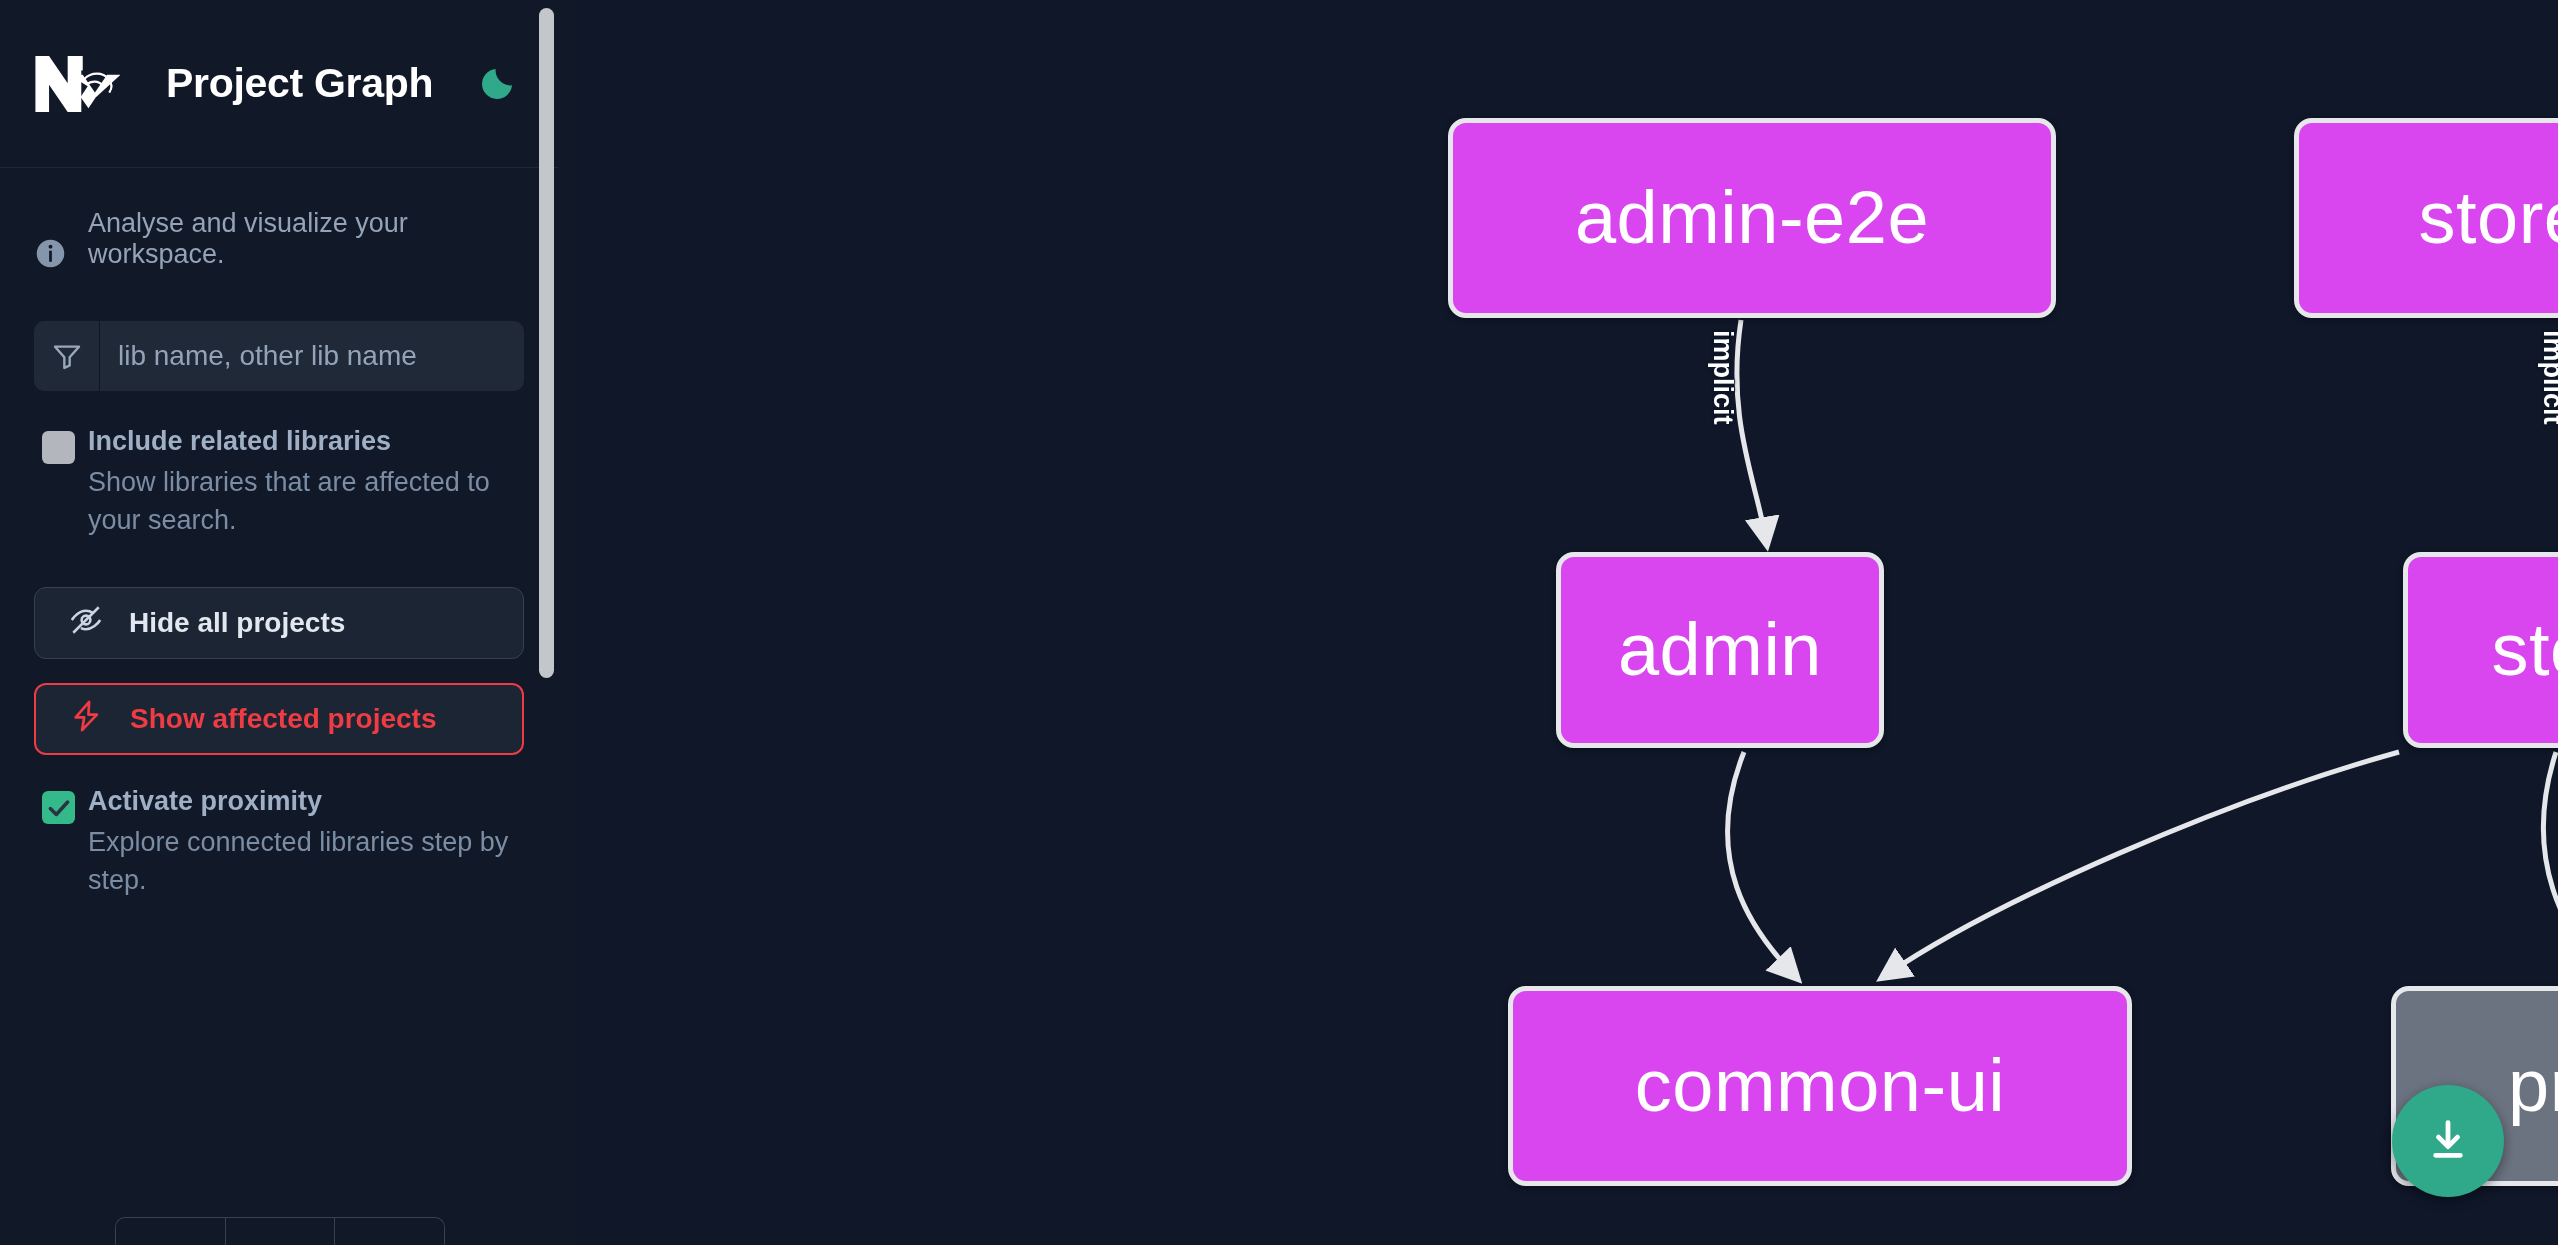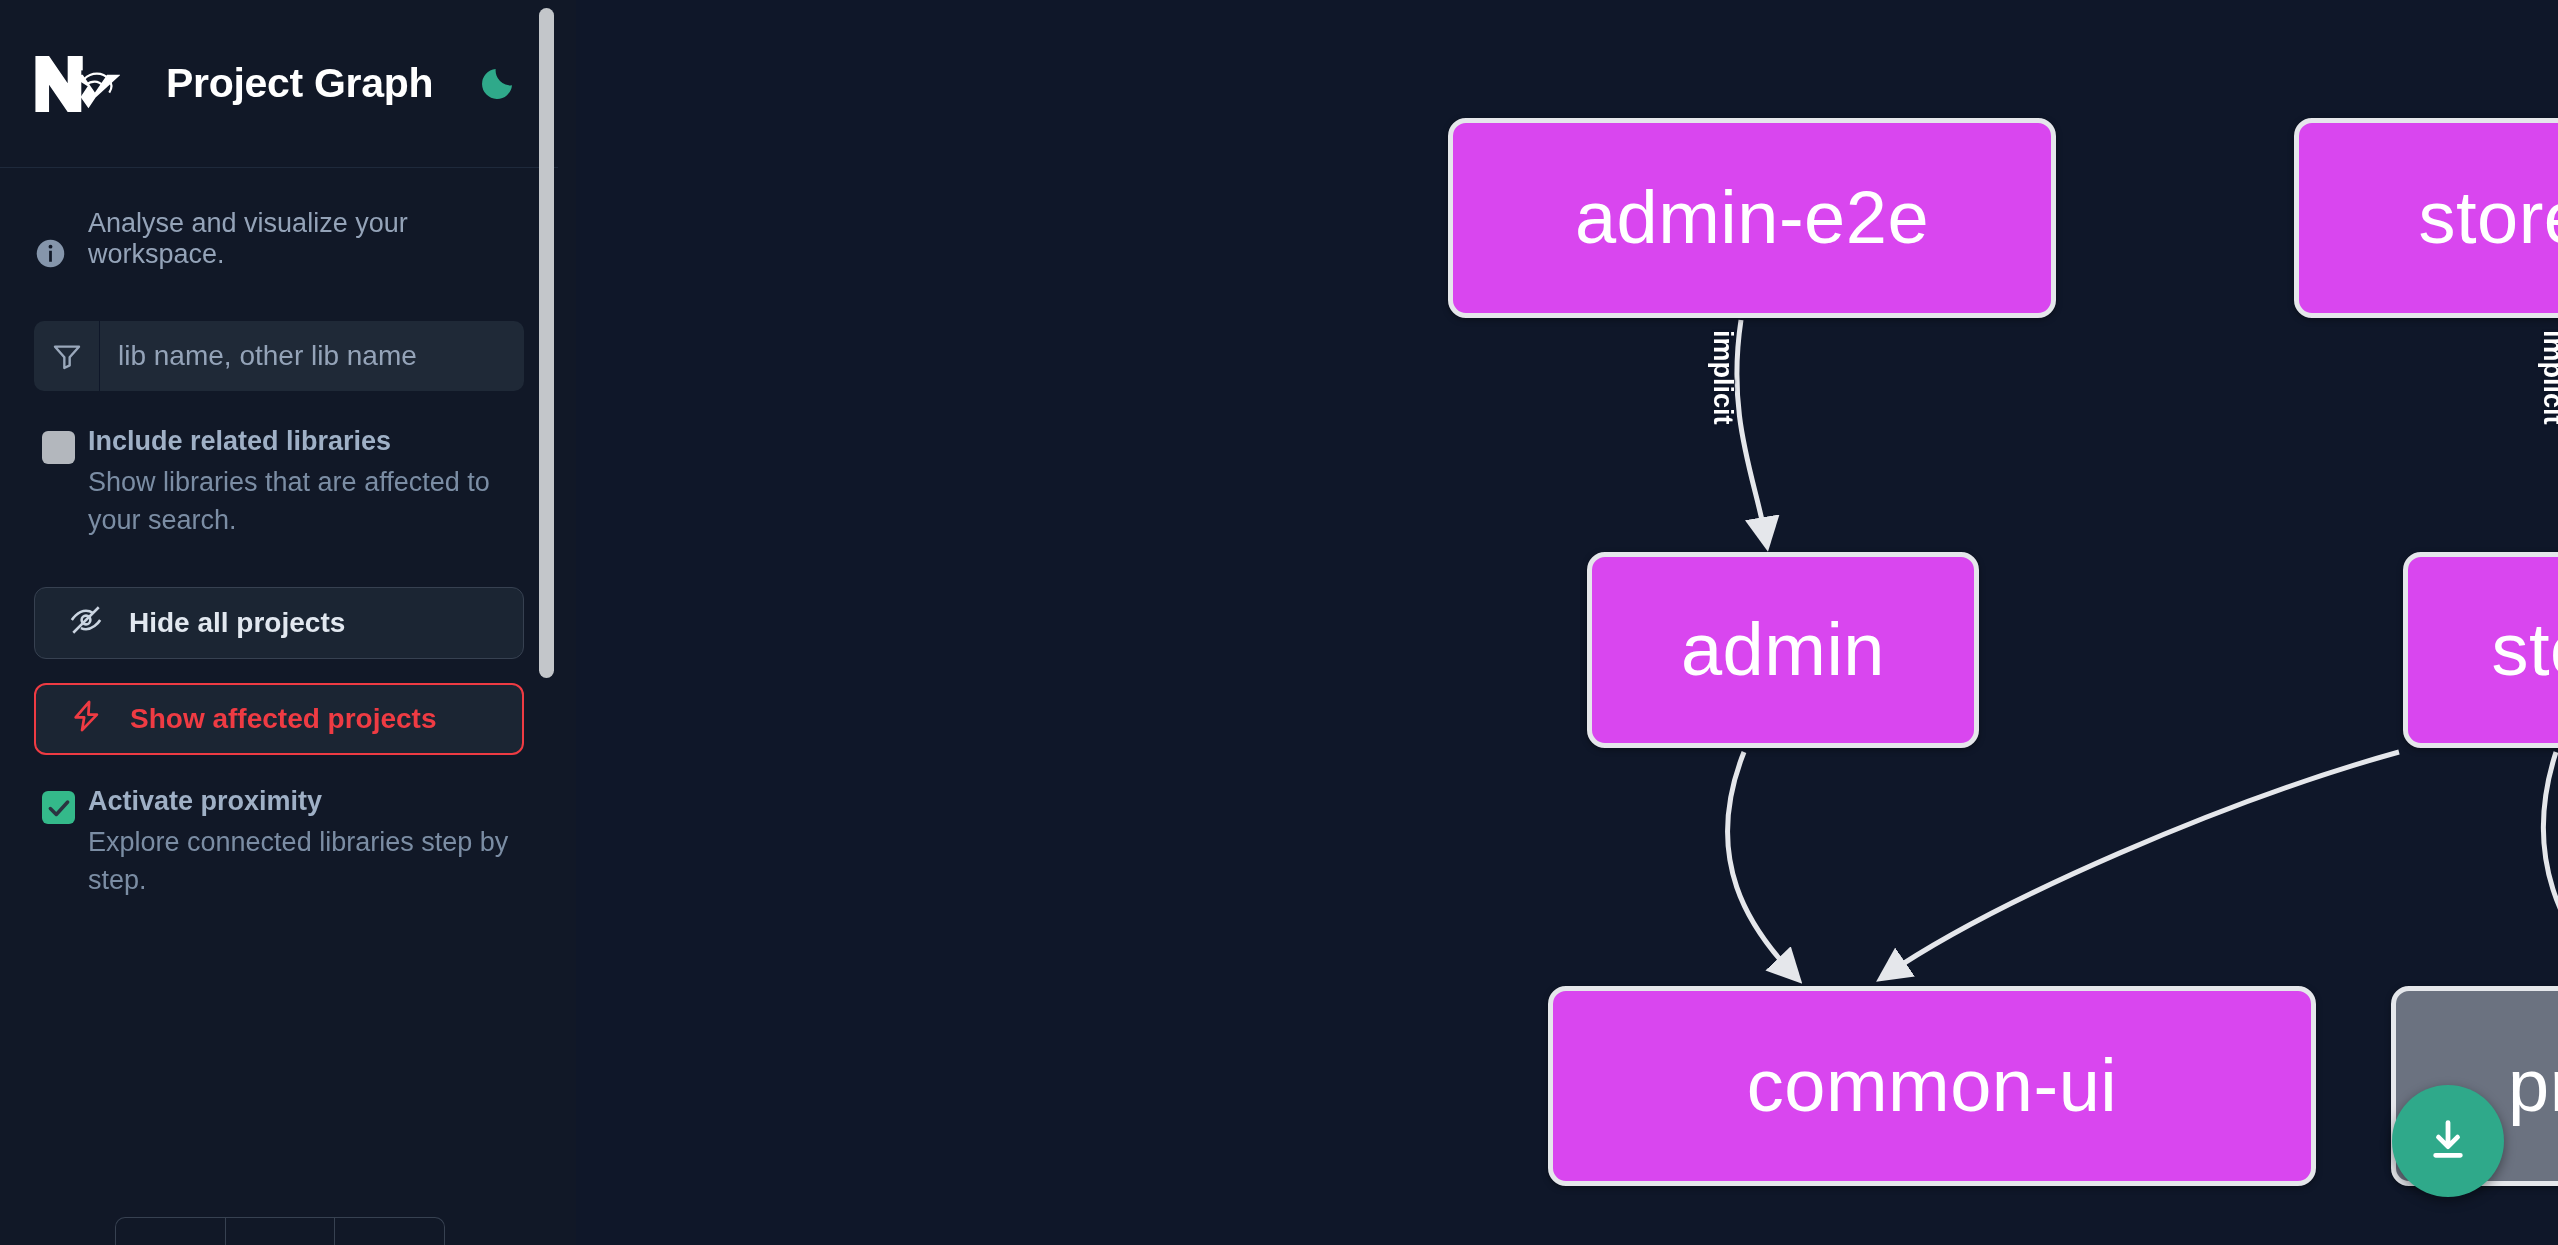--- a/index.html
+++ b/index.html
@@ -273,27 +273,27 @@
 
     <div class="edge-label" style="left:1162px; top:330px;">implicit</div>
     <div class="edge-label" style="left:1992px; top:330px;">implicit</div>
 
     <div class="node red" style="left:872px;  top:118px; width:608px; height:200px;">
       <span>admin-e2e</span>
     </div>
     <div class="node red" style="left:1718px; top:118px; width:566px; height:200px;">
       <span>store-e2e</span>
     </div>
-    <div class="node red" style="left:980px;  top:552px; width:392px; height:196px;margin-left:31px;">
+    <div class="node red" style="left:980px;  top:552px; width:328px; height:196px;">
       <span>admin</span>
     </div>
     <div class="node red" style="left:1827px; top:552px; width:344px; height:196px;">
       <span>store</span>
     </div>
-    <div class="node red" style="left:972px;  top:986px; width:768px; height:200px;">
+    <div class="node red" style="left:932px;  top:986px; width:624px; height:200px;">
       <span>common-ui</span>
     </div>
     <div class="node grey" style="left:1815px; top:986px; width:522px; height:200px;">
       <span>products</span>
     </div>
 
     <div class="fab">
       <svg viewBox="0 0 24 24" width="52" height="52" aria-hidden="true">
         <path fill="none" stroke="#ffffff" stroke-width="2.2" stroke-linecap="round" stroke-linejoin="round" d="M12 3.5v10.5M7.6 10.2 12 14.6l4.4-4.4M6.3 18.6h11.4"></path>
       </svg>

